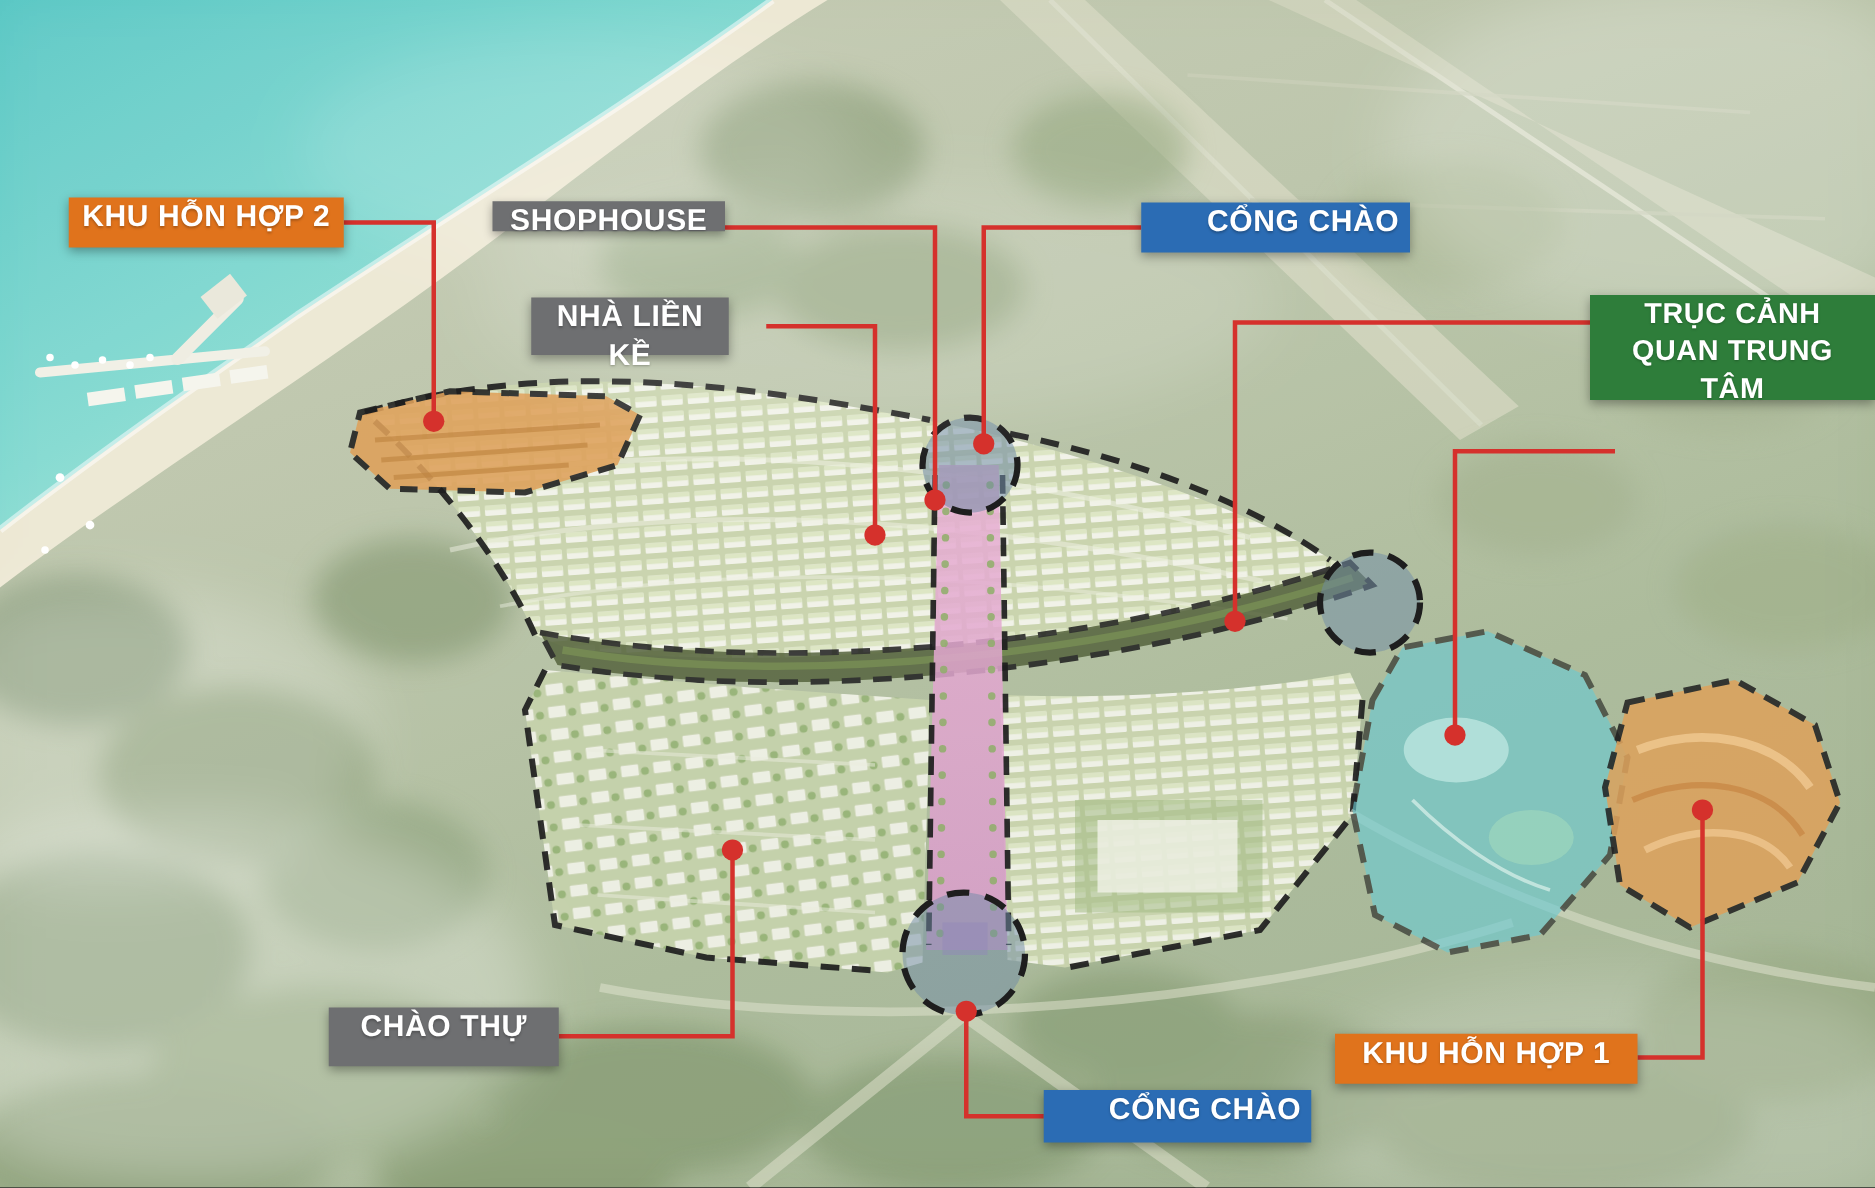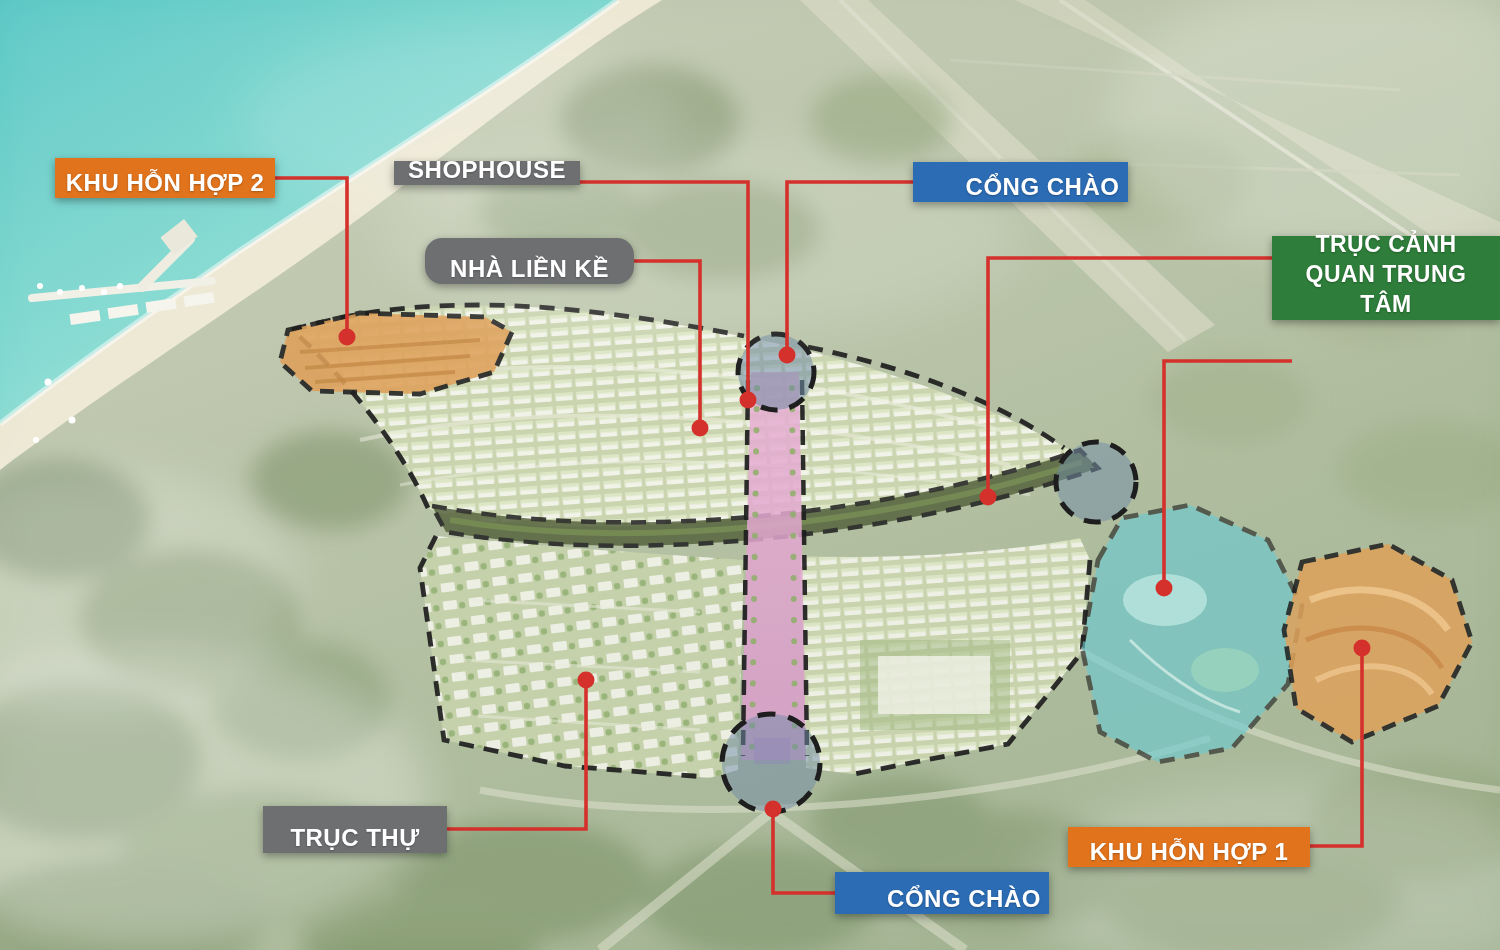--- a/index.html
+++ b/index.html
@@ -3,36 +3,36 @@
 <meta charset="utf-8">
 <style>
   html,body{margin:0;padding:0;background:#222;}
   #stage{
     position:relative;width:1500px;height:950px;overflow:hidden;
     font-family:"Liberation Sans",sans-serif;
     background:linear-gradient(160deg,#c6cbb4 0%,#b8c2a6 35%,#a7b795 65%,#9cae8c 100%);
   }
   #scene{position:absolute;left:0;top:0;}
   .label{
-    position:absolute;display:flex;align-items:flex-end;justify-content:center;
+    position:absolute;display:flex;align-items:flex-start;justify-content:center;
     color:#ffffff;font-weight:700;font-size:24px;letter-spacing:.5px;
     text-align:center;box-shadow:0 3px 8px rgba(0,0,0,.35);line-height:1.3;
     text-shadow:0 1px 2px rgba(0,0,0,.25);
   }
   .bg-orange{background:#E0731C;}
   .bg-gray{background:#6E6F71;}
   .bg-blue{background:#2B6CB4;padding-left:44px;}
   .bg-green{background:#2E7D3A;}
   .bg-teal{background:#45ACC3;}
   #lbl-khh2{left:55px;top:158px;width:220px;height:40px;}
   #lbl-shophouse{left:394px;top:161px;width:186px;height:24px;}
   #lbl-congchao-top{left:913px;top:162px;width:171px;height:40px;}
   #lbl-truc{left:1272px;top:236px;width:228px;height:84px;font-size:23px;padding:0 6px;box-sizing:border-box;}
   #lbl-honuoc{left:1292px;top:341px;width:208px;height:41px;}
-  #lbl-nhalienke{left:425px;top:238px;width:209px;height:46px;border-radius:17px;}
+  #lbl-nhalienke{left:425px;top:238px;width:158px;height:46px;}
   #lbl-bietthu{left:263px;top:806px;width:184px;height:47px;}
   #lbl-khh1{left:1068px;top:827px;width:242px;height:40px;}
   #lbl-congchao-bot{left:835px;top:872px;width:170px;height:42px;}
 </style>
 </head>
 <body>
 
 <div id="stage">
 
   <svg id="scene" width="1500" height="950" viewBox="0 0 1500 950">
@@ -241,21 +241,21 @@
   <div id="lbl-congchao-top" class="label bg-blue">
     <span>CỔNG CHÀO</span>
   </div>
   <div id="lbl-truc" class="label bg-green">
     <span>TRỤC CẢNH QUAN TRUNG TÂM</span>
   </div>
   <div id="lbl-nhalienke" class="label bg-gray">
     <span>NHÀ LIỀN KỀ</span>
   </div>
   <div id="lbl-bietthu" class="label bg-gray">
-    <span>TRỤC THỰ</span>
+    <span>CHÀO THỰ</span>
   </div>
   <div id="lbl-khh1" class="label bg-orange">
     <span>KHU HỖN HỢP 1</span>
   </div>
   <div id="lbl-congchao-bot" class="label bg-blue">
     <span>CỔNG CHÀO</span>
   </div>
 
 </div>
 

